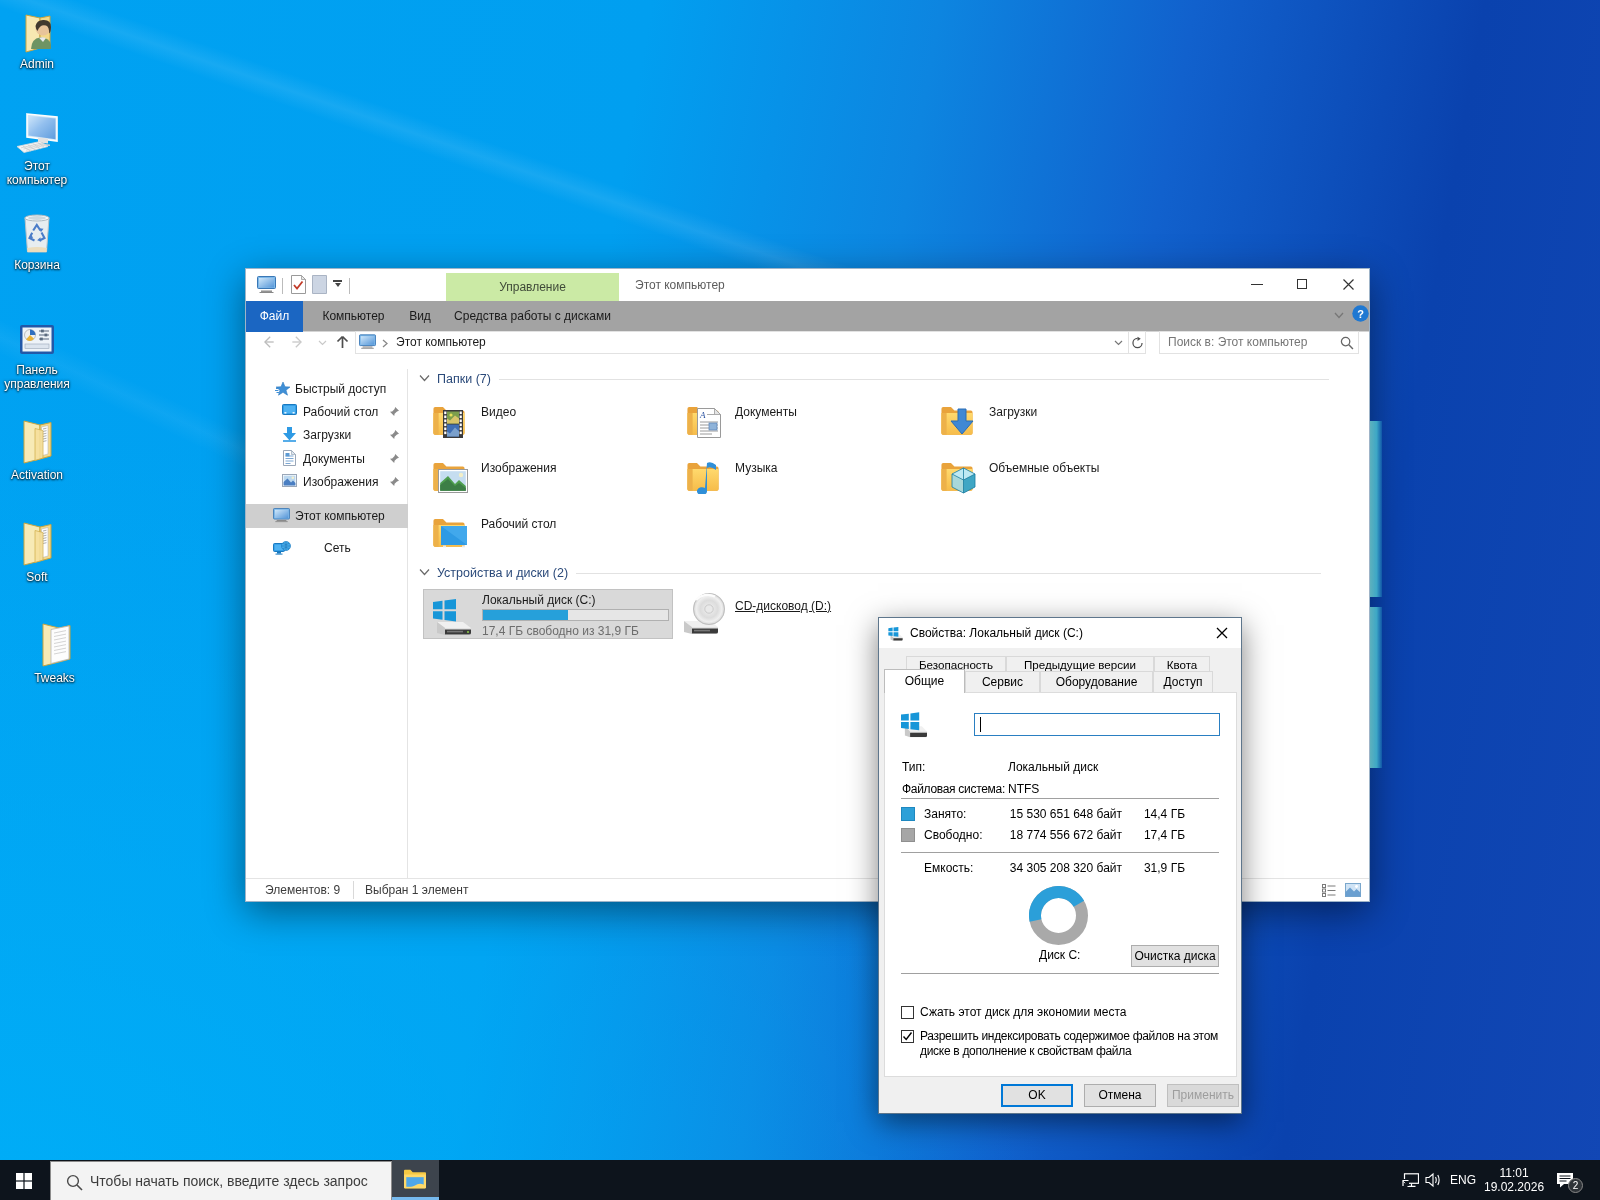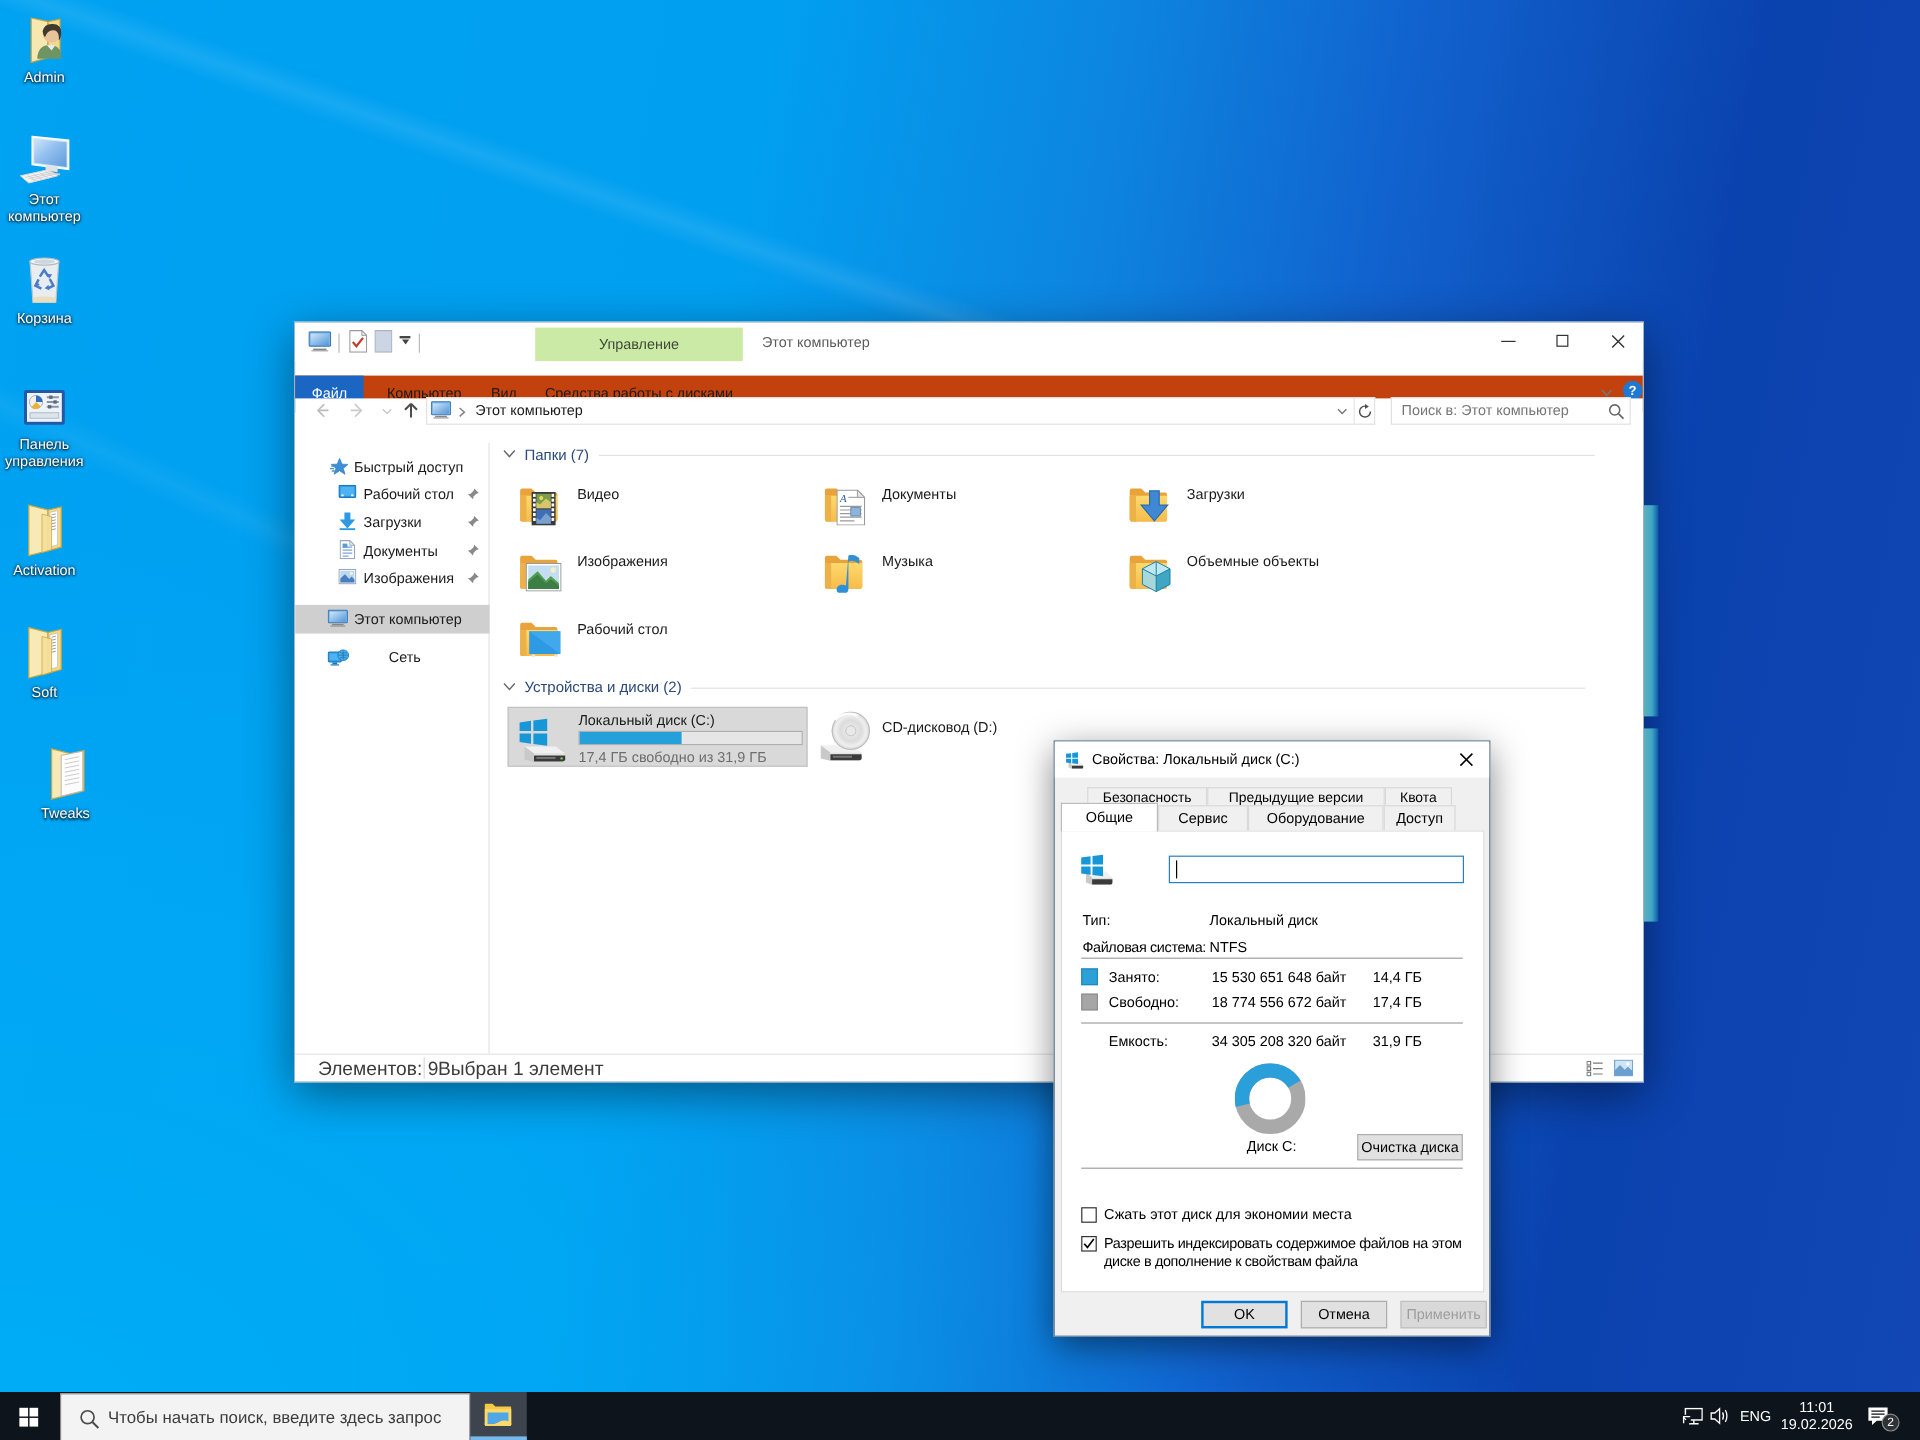--- a/index.html
+++ b/index.html
@@ -15,33 +15,33 @@
   
   .dicon { position:absolute; width:76px; text-align:center; color:#fff; font-size:12px; }
   .dicon .lbl { margin-top:3px; line-height:14px; text-shadow:0 1px 2px rgba(0,0,0,.9), 0 0 3px rgba(0,0,0,.7); }
   .dicon svg { display:block; margin:0 auto; }
 
   
   #win { position:absolute; left:245px; top:268px; width:1125px; height:634px; background:#fff;
          border:1px solid #9fb4c8; box-shadow:0 10px 36px rgba(0,0,0,.45); font-size:12px; color:#1a1a1a; }
   #titlebar { position:absolute; left:0; top:0; width:100%; height:32px; background:#fff; }
   .qat-sep { display:inline-block; width:1px; height:16px; background:#bbb; vertical-align:middle; }
-  #tabrow { position:absolute; left:0; top:44px; width:100%; height:31px; background:#c2410c; border-bottom:1px solid #d4d4d4; }
+  #tabrow { position:absolute; left:0; top:32px; width:100%; height:31px; background:#a3a3a3; border-bottom:1px solid #d4d4d4; }
   .tab { position:absolute; top:0; height:31px; line-height:31px; text-align:center; color:#1a1a1a; }
   #addrrow { position:absolute; left:0; top:63px; width:100%; height:37px; background:#fff; }
   #sidebar { position:absolute; left:0; top:100px; width:162px; bottom:23px; background:#fff; border-right:1px solid #e4e4e4; }
   .sbitem { position:absolute; left:0; width:162px; height:24px; line-height:24px; white-space:nowrap; }
   .sbitem svg { position:absolute; top:4px; }
   #content { position:absolute; left:163px; top:100px; right:0; bottom:23px; background:#fff; }
   .gh { position:absolute; color:#2b4a7a; font-size:12.5px; white-space:nowrap; }
   .gh .line { display:inline-block; height:1px; background:#e2e2e2; vertical-align:middle; }
   .tile { position:absolute; width:250px; height:50px; }
   .tile .tlbl { position:absolute; left:58px; top:7px; color:#1a1a1a; }
   #statusbar { position:absolute; left:0; bottom:0; width:100%; height:23px; border-top:1px solid #e4e4e4; background:#fff;
-               font-size:16px; color:#3c3c3c; }
+               font-size:12px; color:#3c3c3c; }
 
   
   #dlg { position:absolute; left:878px; top:617px; width:364px; height:497px; background:#f0f0f0;
          border:1px solid #5e768c; box-shadow:0 8px 28px rgba(0,0,0,.5); font-size:12px; color:#000; }
   #dlg-title { position:absolute; left:0; top:0; width:100%; height:30px; background:#fff; }
   .dtab { position:absolute; background:#f0f0f0; border:1px solid #d9d9d9; border-bottom:none; text-align:center; }
   .page { position:absolute; left:5px; top:74px; width:353px; height:385px; background:#fff; border:1px solid #dcdcdc; }
   .row-lab { position:absolute; color:#000; }
   .dsep { position:absolute; height:1px; background:#a0a0a0; left:21px; width:318px; }
   .btn { position:absolute; height:23px; background:#e1e1e1; border:1px solid #adadad; text-align:center; line-height:21px; font-size:12px; color:#000; }
@@ -508,21 +508,21 @@
         <circle cx="27" cy="16" r="15.5" fill="none" stroke="#b9b9b9" stroke-width=".8"></circle>
         <circle cx="27" cy="16" r="4.2" fill="#e9e9e9" stroke="#c2c2c2" stroke-width=".8"></circle>
         <radialGradient id="cdg">
             <stop offset="0" stop-color="#f2f2f2"></stop>
             <stop offset=".55" stop-color="#dcdcdc"></stop>
             <stop offset=".8" stop-color="#efefef"></stop>
             <stop offset="1" stop-color="#d2d2d2"></stop>
           </radialGradient>
         <path d="M14 7 A16 16 0 0 1 33 3.5" stroke="#fcfcfc" stroke-width="2.2" fill="none"></path>
       </svg>
-      <div class="tlbl" style="top:10px;">CD-дисковод (D:)</div>
+      <div class="tlbl" style="top:10px;text-decoration:underline;">CD-дисковод (D:)</div>
     </div>
   </div>
 
   <div id="statusbar">
     <span class="abs" style="left:19px; top:4px;">Элементов: 9</span>
     <span class="abs" style="left:107px; top:2px; width:1px; height:18px; background:#d9d9d9;"></span>
     <span class="abs" style="left:119px; top:4px;">Выбран 1 элемент</span>
     <svg class="abs" style="left:1076px; top:5px;" width="14" height="13" viewBox="0 0 14 13">
         <g fill="none" stroke="#7a7a7a" stroke-width="1">
           <rect x="0.5" y="0.5" width="3" height="3"></rect>

